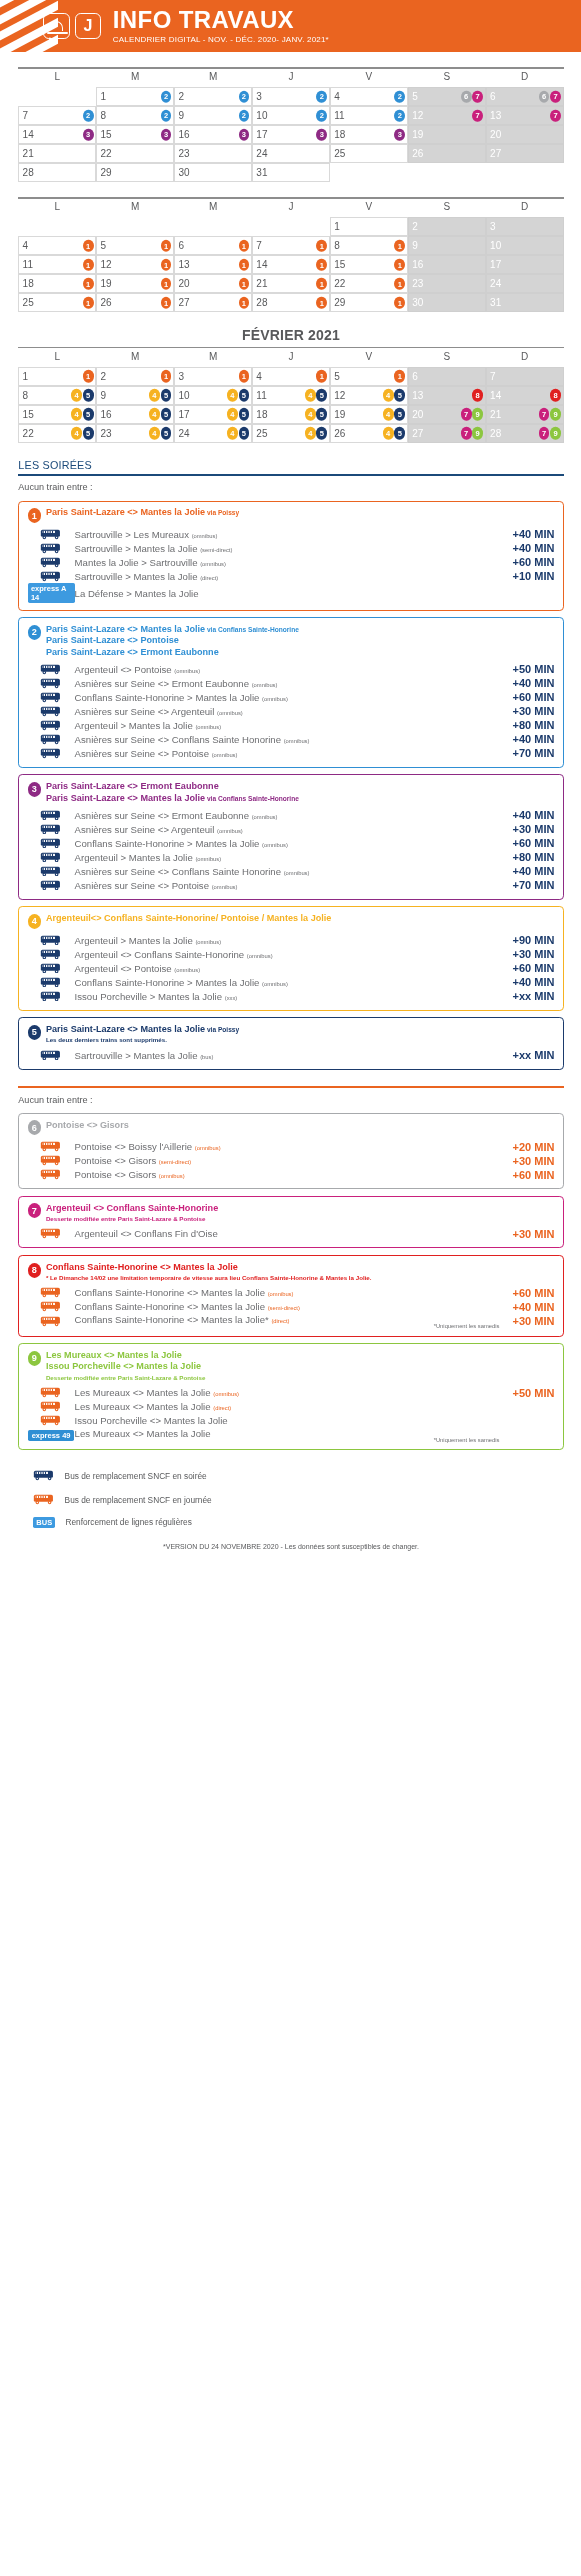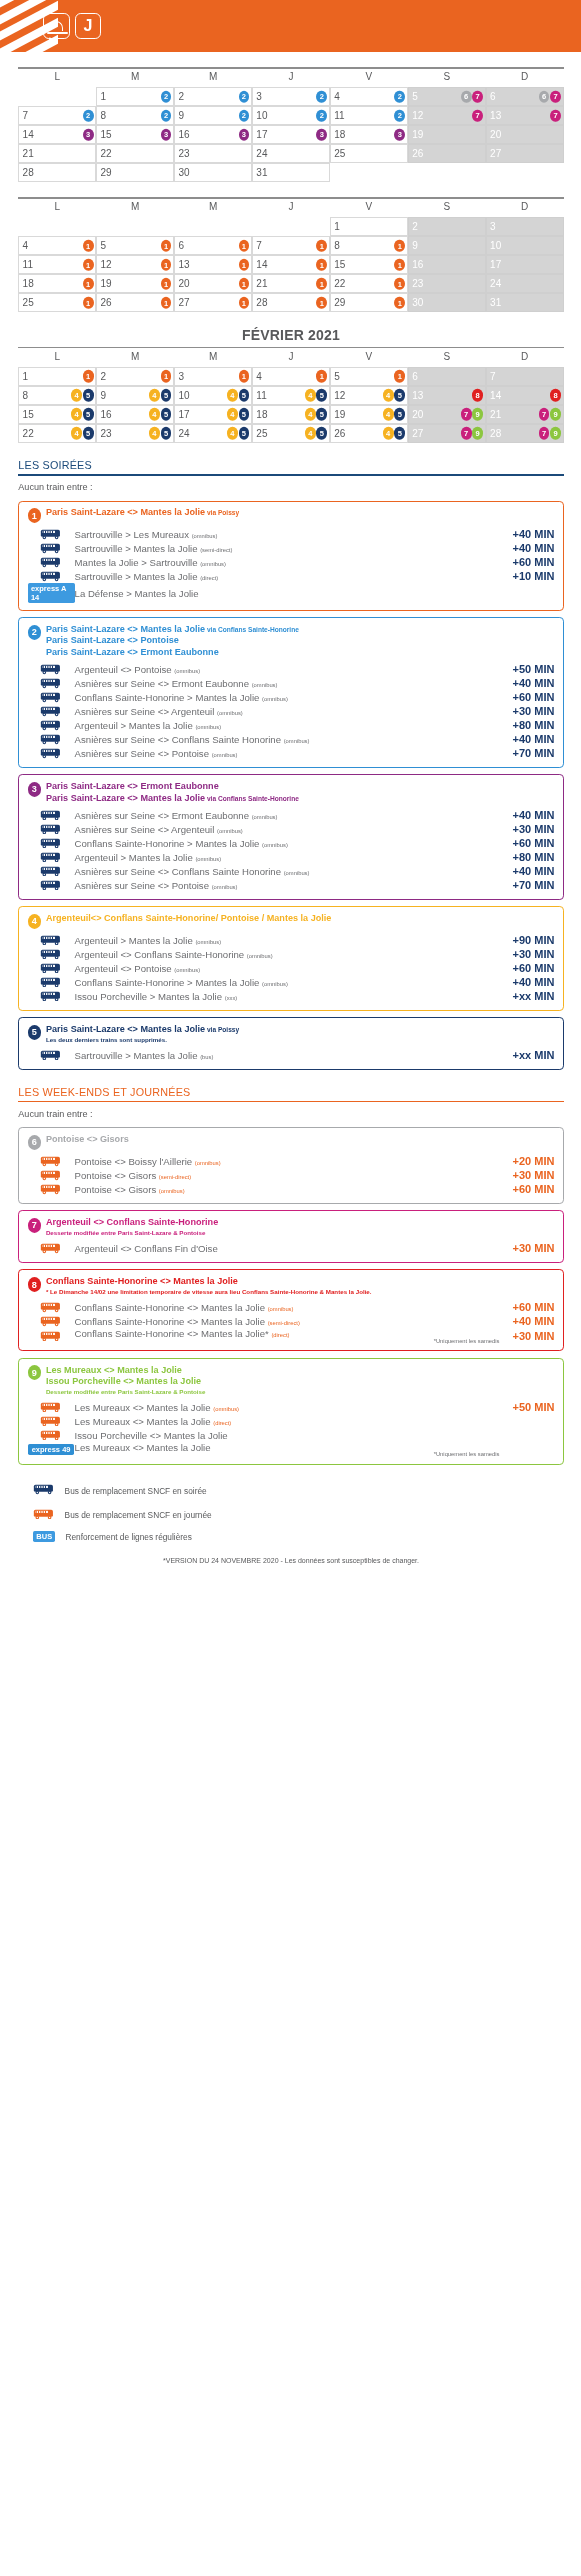--- a/index.html
+++ b/index.html
@@ -118,20 +118,24 @@
       <i style="top:57px;"></i>
   </div>
   <div class="hdr-icons">
     <div class="ico-box speech">
         <div class="helmet"></div>
       </div>
     <div class="ico-box">
         <span class="jglyph">J</span>
       </div>
   </div>
+  <div class="hdr-text">
+    <div class="hdr-title">INFO TRAVAUX</div>
+    <div class="hdr-sub">CALENDRIER DIGITAL - NOV. - DÉC. 2020- JANV. 2021*</div>
+  </div>
 </div>
 
 <div id="calendars">
     <div class="cal">
       <div class="cal-rule"></div>
       <div class="cal-dow">
         <div>L</div>
         <div>M</div>
         <div>M</div>
         <div>J</div>
@@ -1190,21 +1194,20 @@
             </svg>
           </span>
           <span class="rlabel">Sartrouville &gt; Mantes la Jolie <span class="paren" style="color:#6d6e71">(bus)</span></span>
           <span class="rdelay">+xx MIN</span>
         </div>
       </div>
     </div>
   </div>
 
 <div class="sec-head weekends">
-  <h2>LES WEEK-ENDS ET JOURNÉES</h2>
   <div class="bar"></div>
 </div>
 <div class="aucun">Aucun train entre :</div>
 <div id="boxes-weekends">
     <div class="box" style="border-color: rgb(167, 169, 172);">
       <div class="box-head">
         <span class="num" style="background:#a7a9ac">6</span>
         <span class="titles">
           <div class="t" style="color:#a7a9ac">Pontoise &lt;&gt; Gisors</div>
         </span>

